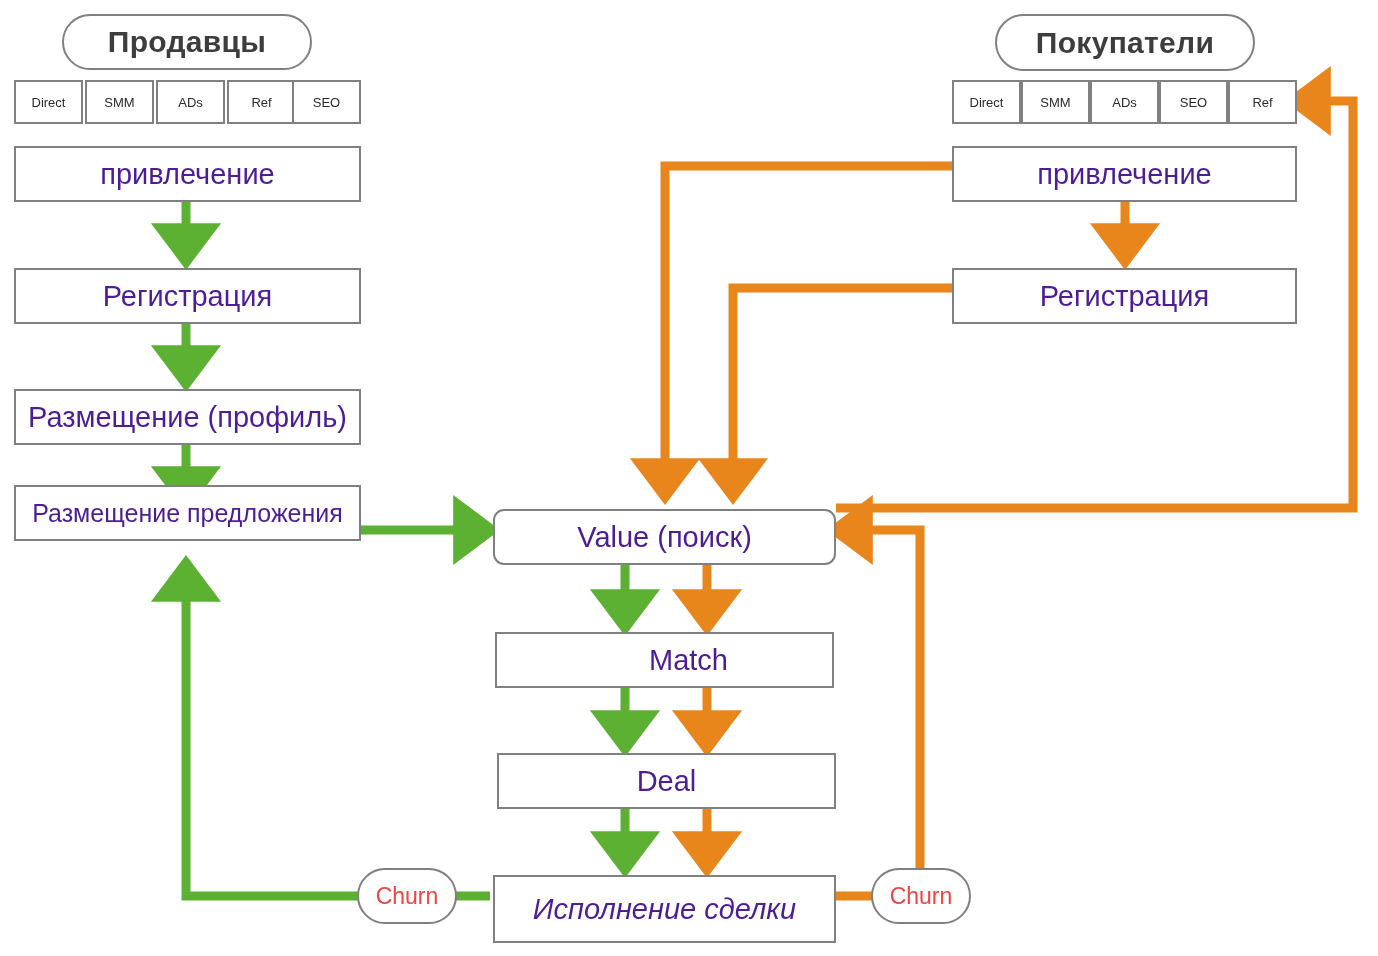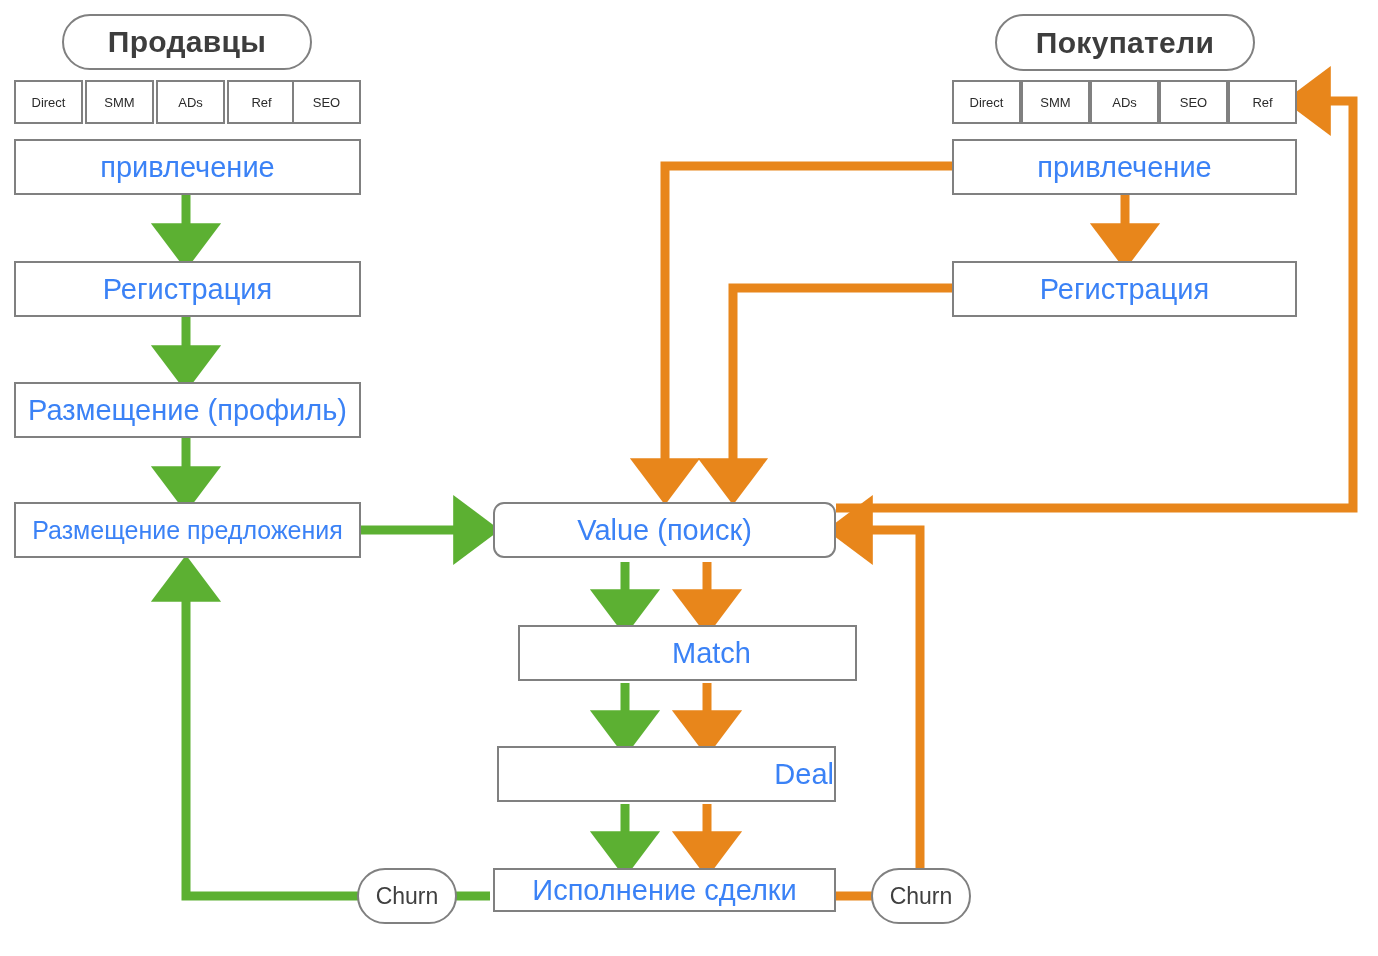--- a/index.html
+++ b/index.html
@@ -40,29 +40,30 @@
     font-size: 30px;
     color: #3d3d3d;
     letter-spacing: 0.3px;
   }
   .chip {
     font-size: 13px;
     color: #2b2b2b;
   }
   .stage-box {
     font-size: 29px;
-    color: #3b82f6;
+    color: #4c1d95;
+    margin-top: 7px;
   }
   .stage-box.small {
     font-size: 25px;
   }
   .churn {
     border-radius: 28px;
     font-size: 23px;
-    color: #404040;
+    color: #ef4444;
   }
 </style>
 </head>
 <body>
 
 <div id="stage">
 
   <svg id="wires" viewBox="0 0 1378 956" width="1378" height="956">
     <defs>
       <marker id="agrn" markerWidth="9" markerHeight="9" refX="3.2" refY="4.5" orient="auto" markerUnits="strokeWidth">
@@ -130,21 +131,21 @@
 
   <div class="node stage-box" style="left:14px; top:139px; width:347px; height:56px;">
     <span>привлечение</span>
   </div>
   <div class="node stage-box" style="left:14px; top:261px; width:347px; height:56px;">
     <span>Регистрация</span>
   </div>
   <div class="node stage-box" style="left:14px; top:382px; width:347px; height:56px;">
     <span>Размещение (профиль)</span>
   </div>
-  <div class="node stage-box small" style="left:14px; top:502px; width:347px; height:56px;">
+  <div class="node stage-box small" style="left:14px; top:478px; width:347px; height:56px;">
     <span>Размещение предложения</span>
   </div>
 
   <div class="node churn" style="left:357px; top:868px; width:100px; height:56px;">
     <span>Churn</span>
   </div>
 
   <div class="node pill" style="left:995px; top:14px; width:260px; height:57px;">
     <span>Покупатели</span>
   </div>
@@ -172,23 +173,23 @@
     <span>Регистрация</span>
   </div>
 
   <div class="node churn" style="left:871px; top:868px; width:100px; height:56px;">
     <span>Churn</span>
   </div>
 
   <div class="node stage-box" style="left:493px; top:502px; width:343px; height:56px;border-radius:11px;">
     <span>Value (поиск)</span>
   </div>
-  <div class="node stage-box" style="left:518px; top:625px; width:339px; height:56px;padding-left:48px;">
+  <div class="node stage-box" style="left:495px; top:625px; width:339px; height:56px;padding-left:48px;">
     <span>Match</span>
   </div>
-  <div class="node stage-box" style="left:497px; top:746px; width:339px; height:56px;justify-content:flex-end;">
+  <div class="node stage-box" style="left:497px; top:746px; width:339px; height:56px;">
     <span>Deal</span>
   </div>
-  <div class="node stage-box" style="left:493px; top:868px; width:343px; height:44px;">
+  <div class="node stage-box" style="left:493px; top:868px; width:343px; height:68px;font-style:italic;">
     <span>Исполнение сделки</span>
   </div>
 
 </div>
 
 </body></html>

